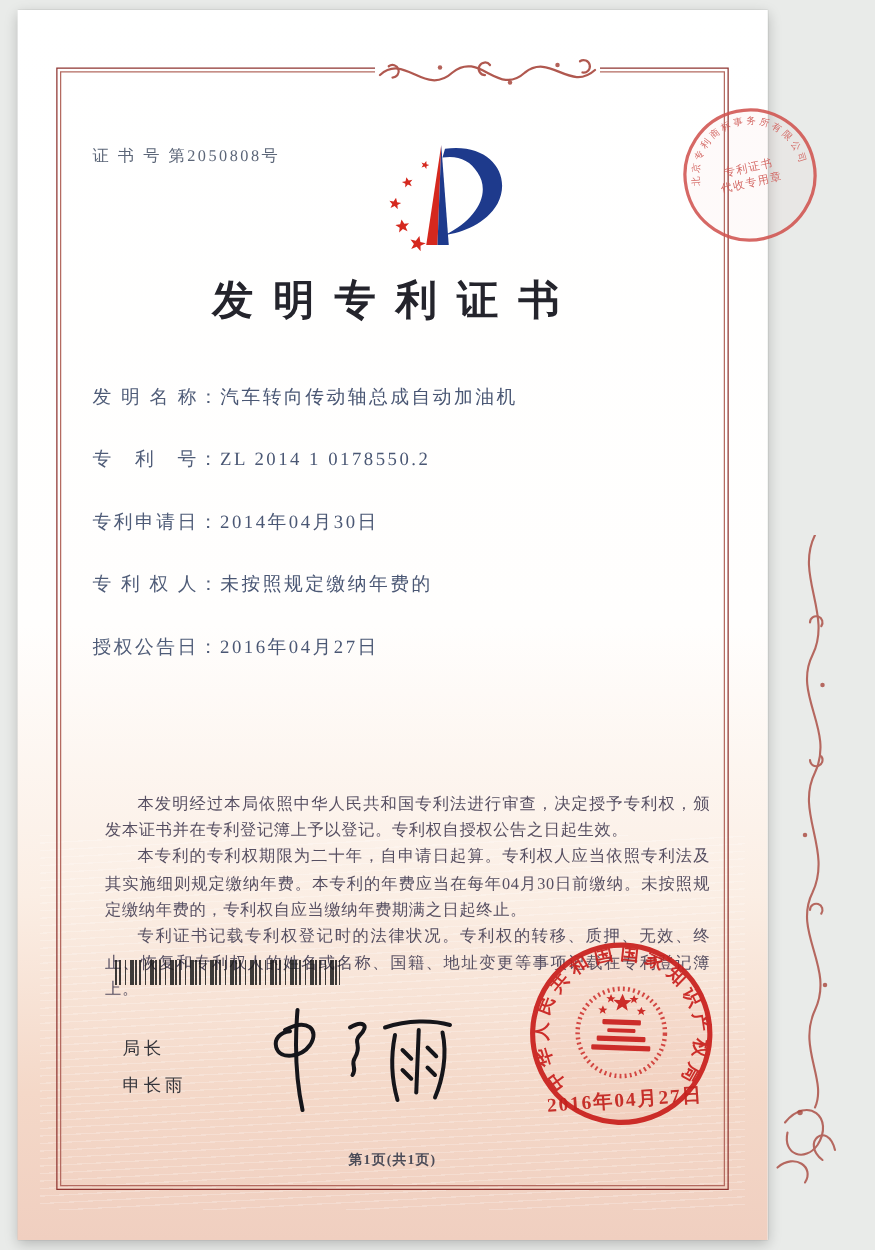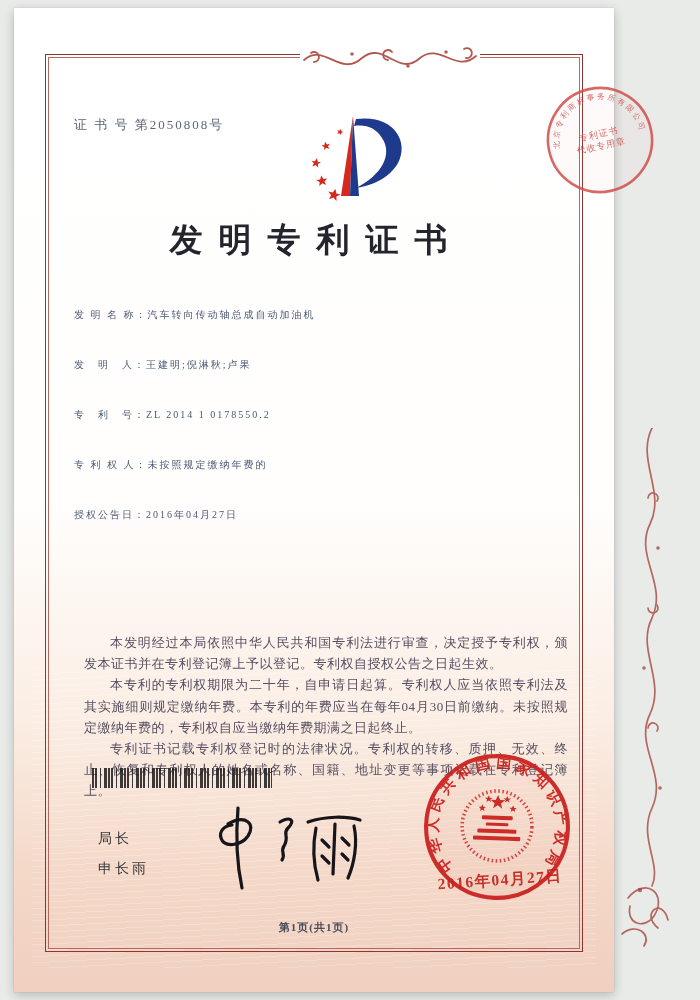--- a/index.html
+++ b/index.html
@@ -37,21 +37,21 @@
   .agency-stamp {
     position:absolute; left:530px; top:76px; width:112px; height:112px;
     transform:rotate(-12deg); opacity:.88;
   }
   .title {
     position:absolute; left:0; right:0; top:210px; text-align:center;
     font-size:33px; font-weight:bold; color:#24242c;
     letter-spacing:16px; padding-left:5px;
   }
   .fields { position:absolute; left:60px; top:300px; right:50px; }
-  .row { height:20px; margin-bottom:30px; font-size:10px; color:#4f5c78; letter-spacing:2px; white-space:nowrap; }
+  .row { height:20px; margin-bottom:30px; font-size:15px; color:#4f5c78; letter-spacing:2px; white-space:nowrap; }
   .row .lbl { color:#4f5c78; }
   .row .val { color:#4a5774; }
   .paras { position:absolute; left:70px; right:46px; top:584px;margin-top:40px; }
   .paras p {
     font-size:13px; line-height:1.63; color:#564f62; text-align:justify;
     text-indent:2em; letter-spacing:.5px;
   }
   .barcode {
     position:absolute; left:78px; top:760px; width:180px; height:20px;
     background:repeating-linear-gradient(90deg,#1b1b1b 0 2px,rgba(0,0,0,0) 2px 3px,#1b1b1b 3px 5px,rgba(0,0,0,0) 5px 8px,#1b1b1b 8px 9px,rgba(0,0,0,0) 9px 12px,#1b1b1b 12px 15px,rgba(0,0,0,0) 15px 16px);
@@ -144,24 +144,24 @@
       <text x="56" y="65" text-anchor="middle" font-size="9" fill="#cf5652" letter-spacing="1" font-family="Liberation Serif, serif">代收专用章</text>
     </svg>
 
     <div class="title">发明专利证书</div>
 
     <div class="fields">
       <div class="row">
         <span class="lbl">发 明 名 称：</span><span class="val">汽车转向传动轴总成自动加油机</span>
       </div>
       <div class="row">
-        <span class="lbl">发　明　人：</span><span class="val">王建明;倪淋秋;卢果</span>
-      </div>
-      <div class="row">
         <span class="lbl">专　利　号：</span><span class="val">ZL 2014 1 0178550.2</span>
+      </div>
+      <div class="row">
+        <span class="lbl">专利申请日：</span><span class="val">2014年04月30日</span>
       </div>
       <div class="row">
         <span class="lbl">专 利 权 人：</span><span class="val">未按照规定缴纳年费的</span>
       </div>
       <div class="row">
         <span class="lbl">授权公告日：</span><span class="val">2016年04月27日</span>
       </div>
     </div>
 
     <div class="paras">

